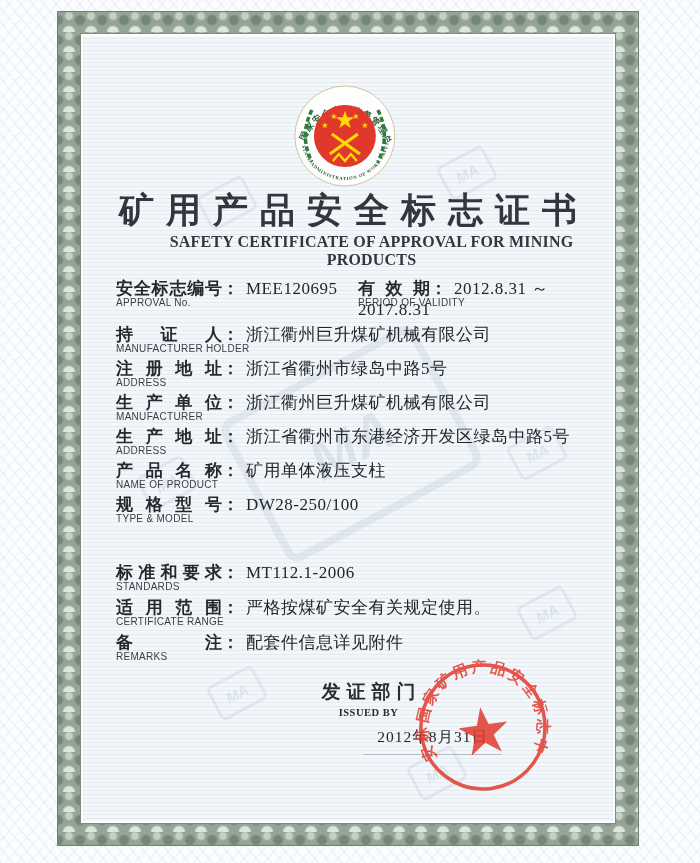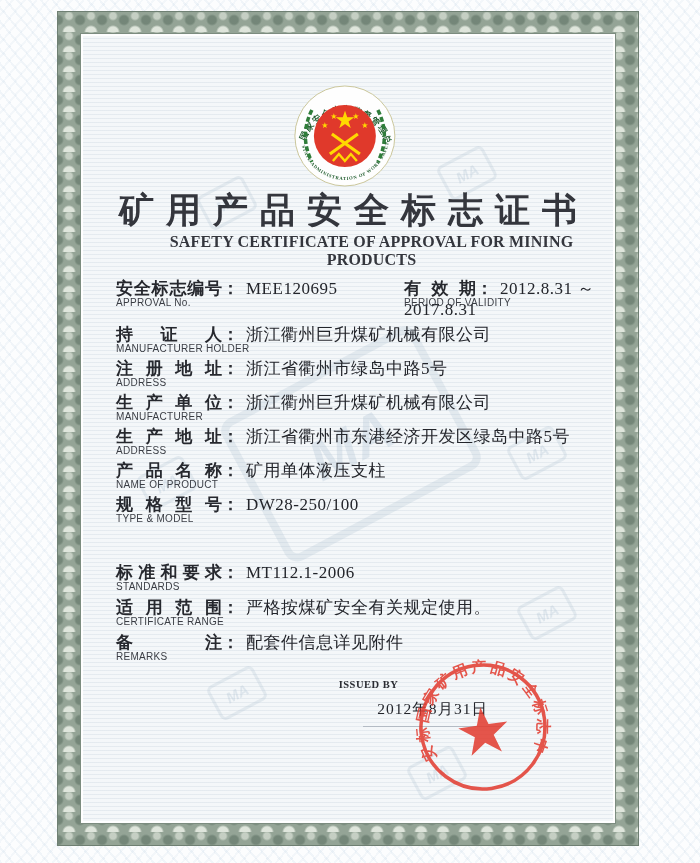--- a/index.html
+++ b/index.html
@@ -76,21 +76,21 @@
     vertical-align:top;
   }
   .zl-sm{width:72px;}
   .cl{font-weight:bold;font-size:17px;}
   .val{font-size:17px;margin-left:7px;color:#23252b;letter-spacing:.5px;}
   .cap{
     position:absolute;left:0;top:20px;
     font-family:"Liberation Sans","DejaVu Sans",sans-serif;
     font-size:10px;letter-spacing:.3px;color:#3a3d44;white-space:nowrap;
   }
-  .approval-row{display:flex;margin-bottom:16px;height:30px;gap:46px;}
+  .approval-row{display:flex;margin-bottom:16px;height:30px;}
   .fpart{position:relative;}
   .fpart-approval{width:242px;flex:none;}
   .sec2-first{margin-top:34px;}
   .sec2{height:35px;}
 
   .declaration{
     margin:9px 0 0 -4px;width:512px;
     font-size:15px;line-height:21.5px;text-indent:2em;
     letter-spacing:.4px;color:#26282e;
   }
@@ -196,20 +196,21 @@
           <span class="zl">适用范围</span><span class="cl">：</span><span class="val">严格按煤矿安全有关规定使用。</span>
           <span class="cap">CERTIFICATE RANGE</span>
         </div>
         <div class="field sec2">
           <span class="zl">备注</span><span class="cl">：</span><span class="val">配套件信息详见附件</span>
           <span class="cap">REMARKS</span>
         </div>
 
 
         <div class="issued">
+          <div class="issued-zh">发证部门</div>
           <div class="issued-en">ISSUED BY</div>
         </div>
         <div class="date-line">
           <span class="date-val">2012年8月31日</span>
         </div>
       </div>
 
       <div class="stamp">
         <svg width="150" height="150" viewBox="-75 -75 150 150">
           <g opacity="0.85" transform="rotate(-8)">

